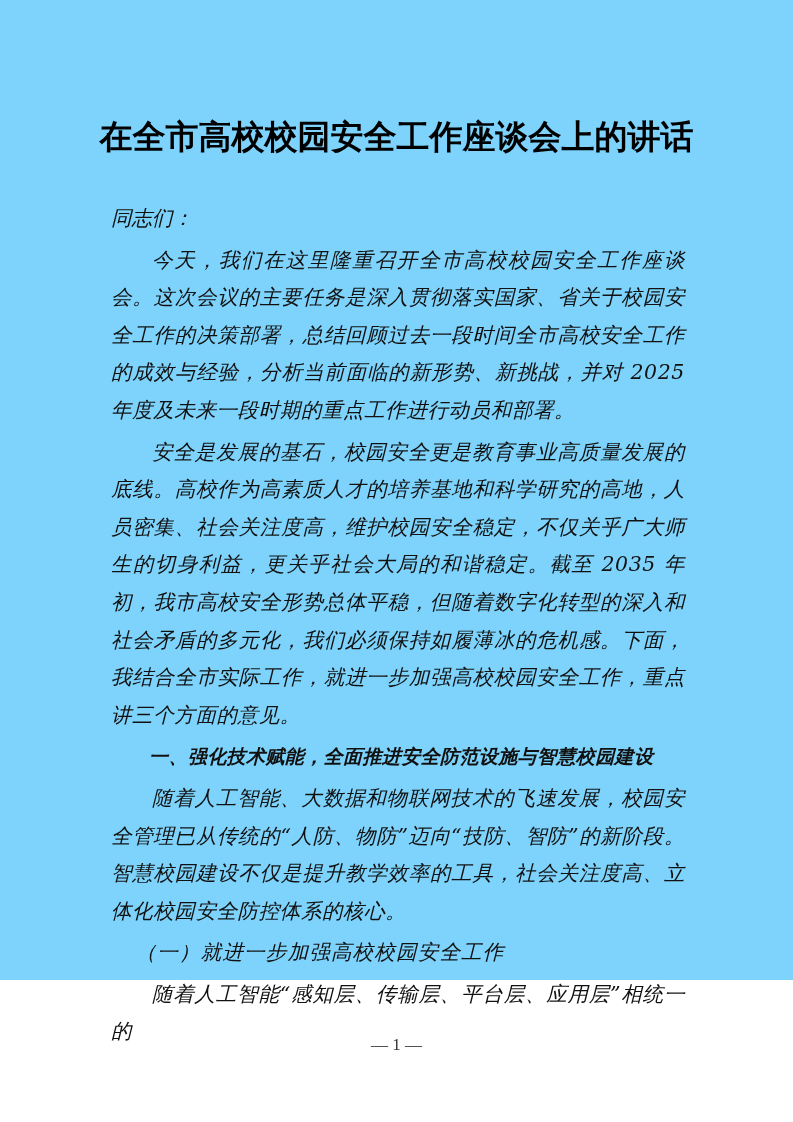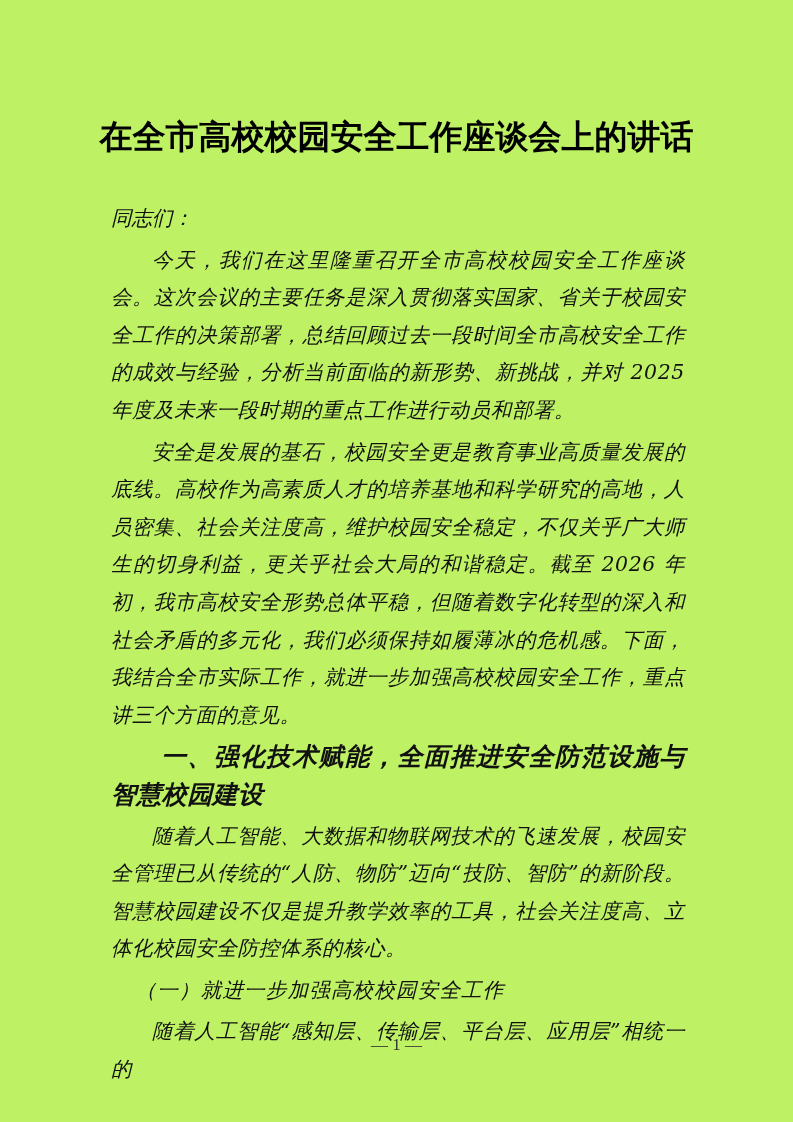--- a/index.html
+++ b/index.html
@@ -11,22 +11,22 @@
       width: 793px;
       height: 1122px;
       position: relative;
       overflow: hidden;
       color: #111111;
     }
     .page {
       position: absolute;
       left: 0; top: 0;
       width: 793px;
-      height: 1122px;
-      background: #bef264;
+      height: 980px;
+      background: #7dd3fc;
     }
     .title {
       position: absolute;
       left: 0;
       top: 114px;
       width: 793px;
       text-align: center;
       font-family: "DejaVu Sans", sans-serif;
       font-weight: bold;
       font-size: 33px;
@@ -55,21 +55,21 @@
       text-indent: 0;
     }
     .para {
       text-indent: 2em;
       letter-spacing: 0.6px;
     }
     .h1 {
       text-indent: 2em;
       font-family: "DejaVu Sans", sans-serif;
       font-weight: bold;
-      font-size: 25px;
+      font-size: 19px;
       letter-spacing: 0.4px;
     }
     .h2 {
       text-indent: 1.2em;
       font-family: "DejaVu Sans", sans-serif;
       font-size: 20.5px;
       letter-spacing: 1.2px;
     }
     .page-number {
       position: absolute;
@@ -87,21 +87,21 @@
 
 <div class="page">
 
   <div class="title">在全市高校校园安全工作座谈会上的讲话</div>
 
   <div class="body-text">
     <p class="salutation">同志们：</p>
 
     <p class="para">今天，我们在这里隆重召开全市高校校园安全工作座谈会。这次会议的主要任务是深入贯彻落实国家、省关于校园安全工作的决策部署，总结回顾过去一段时间全市高校安全工作的成效与经验，分析当前面临的新形势、新挑战，并对 2025 年度及未来一段时期的重点工作进行动员和部署。</p>
 
-    <p class="para">安全是发展的基石，校园安全更是教育事业高质量发展的底线。高校作为高素质人才的培养基地和科学研究的高地，人员密集、社会关注度高，维护校园安全稳定，不仅关乎广大师生的切身利益，更关乎社会大局的和谐稳定。截至 2026 年初，我市高校安全形势总体平稳，但随着数字化转型的深入和社会矛盾的多元化，我们必须保持如履薄冰的危机感。下面，我结合全市实际工作，就进一步加强高校校园安全工作，重点讲三个方面的意见。</p>
+    <p class="para">安全是发展的基石，校园安全更是教育事业高质量发展的底线。高校作为高素质人才的培养基地和科学研究的高地，人员密集、社会关注度高，维护校园安全稳定，不仅关乎广大师生的切身利益，更关乎社会大局的和谐稳定。截至 2035 年初，我市高校安全形势总体平稳，但随着数字化转型的深入和社会矛盾的多元化，我们必须保持如履薄冰的危机感。下面，我结合全市实际工作，就进一步加强高校校园安全工作，重点讲三个方面的意见。</p>
 
     <p class="h1">一、强化技术赋能，全面推进安全防范设施与智慧校园建设</p>
 
     <p class="para">随着人工智能、大数据和物联网技术的飞速发展，校园安全管理已从传统的“人防、物防”迈向“技防、智防”的新阶段。智慧校园建设不仅是提升教学效率的工具，社会关注度高、立体化校园安全防控体系的核心。</p>
 
     <p class="h2">（一）就进一步加强高校校园安全工作</p>
 
     <p class="para">随着人工智能“感知层、传输层、平台层、应用层”相统一的</p>
   </div>
 

